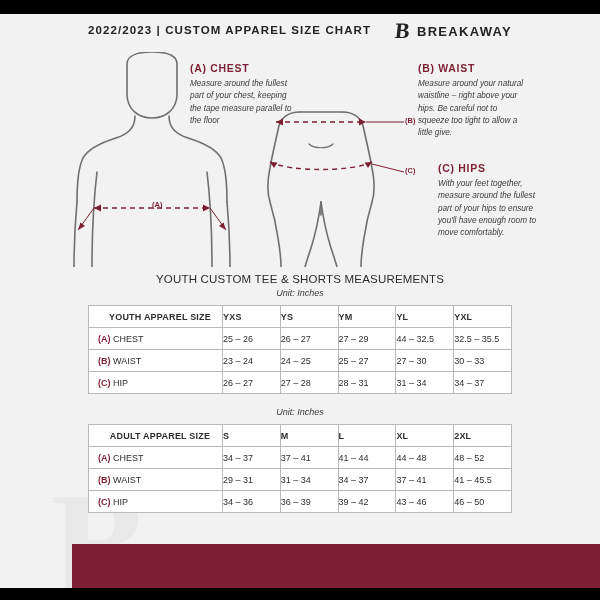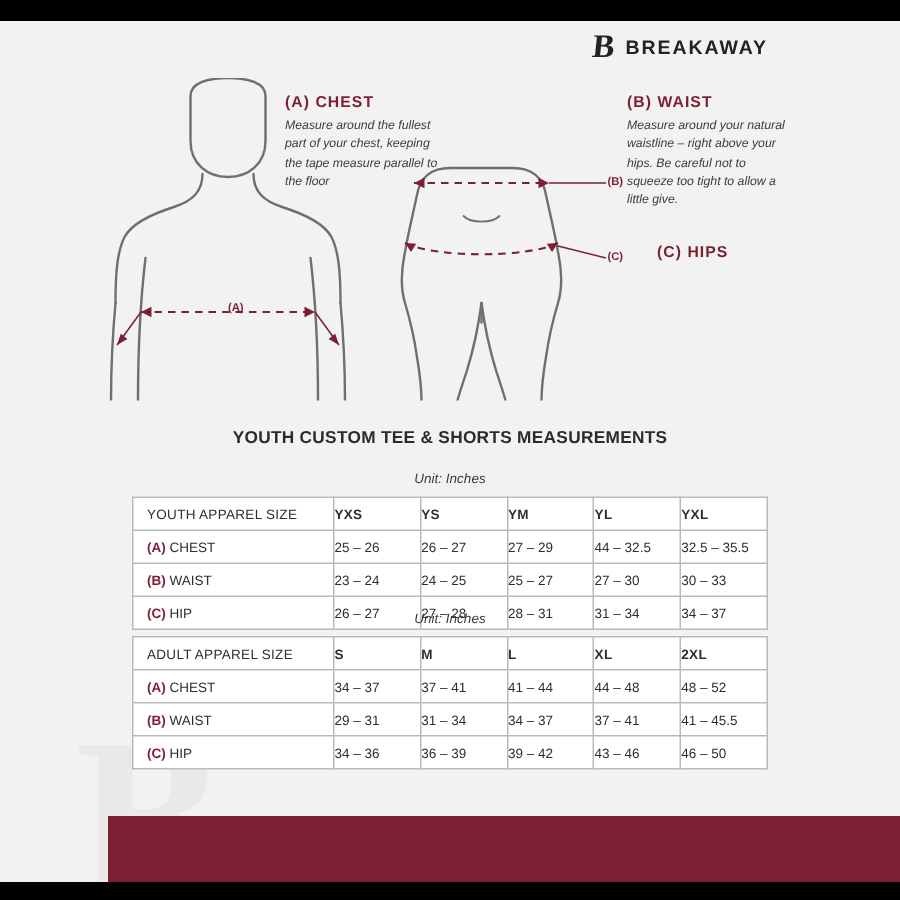--- a/index.html
+++ b/index.html
@@ -141,24 +141,24 @@
     color: #7d1f32;
   }
 
   
   .table-block { position: absolute; width: 424px; left: 88px; }
   #youth-block { top: 270px; }
   #adult-block { top: 405px; }
   .tbl-title {
     text-align: center;
     font-size: 11.5px;
-    font-weight: bold;
+    font-weight: normal;
     color: #2b2b2b;
     letter-spacing: 0.2px;
-    margin: 16px;
+    margin: 3px;
   }
   .tbl-sub {
     text-align: center;
     font-size: 9px;
     font-style: italic;
     color: #3b3b3b;
     margin: 2px 0 7px 0;
   }
   table {
     border-collapse: collapse;
@@ -177,36 +177,37 @@
   th.rowhead, td.rowhead {
     text-align: left;
     padding-left: 9px;
     width: 124px;
   }
   th {
     font-weight: bold;
     font-size: 9px;
     letter-spacing: 0.2px;
   }
-  th.rowhead { font-weight: normal; }
+  th.rowhead { font-weight: bold; text-align: center; }
   .lbl {
     color: #7d1f32;
     font-weight: bold;
   }
   .rowlabel-text { color: #2e2e2e; font-weight: normal; }
 </style>
 </head>
 <body>
 
 <div class="page">
   <div class="sheet">
 
     <div class="watermark">B</div>
 
     <div class="header"></div>
+    <div class="header-title">2022/2023   |   CUSTOM APPAREL SIZE CHART</div>
     <div class="brand">
       <span class="brand-mark">B</span>
       <span class="brand-name">BREAKAWAY</span>
     </div>
 
     <div class="illus">
       <svg width="600" height="215" viewBox="0 0 600 215">
 
         <g stroke="#6f6f6f" stroke-width="1.6" fill="none" stroke-linecap="round" stroke-linejoin="round">
 
@@ -266,20 +267,21 @@
       <div class="callout" id="callout-chest">
         <p class="callout-title">(A) CHEST</p>
         <p class="callout-body">Measure around the fullest part of your chest, keeping the tape measure parallel to the floor</p>
       </div>
       <div class="callout" id="callout-waist">
         <p class="callout-title">(B) WAIST</p>
         <p class="callout-body">Measure around your natural waistline – right above your hips. Be careful not to squeeze too tight to allow a little give.</p>
       </div>
       <div class="callout" id="callout-hips">
         <p class="callout-title">(C) HIPS</p>
+        <p class="callout-body">With your feet together, measure around the fullest part of your hips to ensure you'll have enough room to move comfortably.</p>
       </div>
     </div>
 
     <div class="table-block" id="youth-block">
       <p class="tbl-title">YOUTH CUSTOM TEE &amp; SHORTS MEASUREMENTS</p>
       <p class="tbl-sub">Unit: Inches</p>
       <table>
         <thead>
           <tr>
             <th class="rowhead">YOUTH APPAREL SIZE</th>

